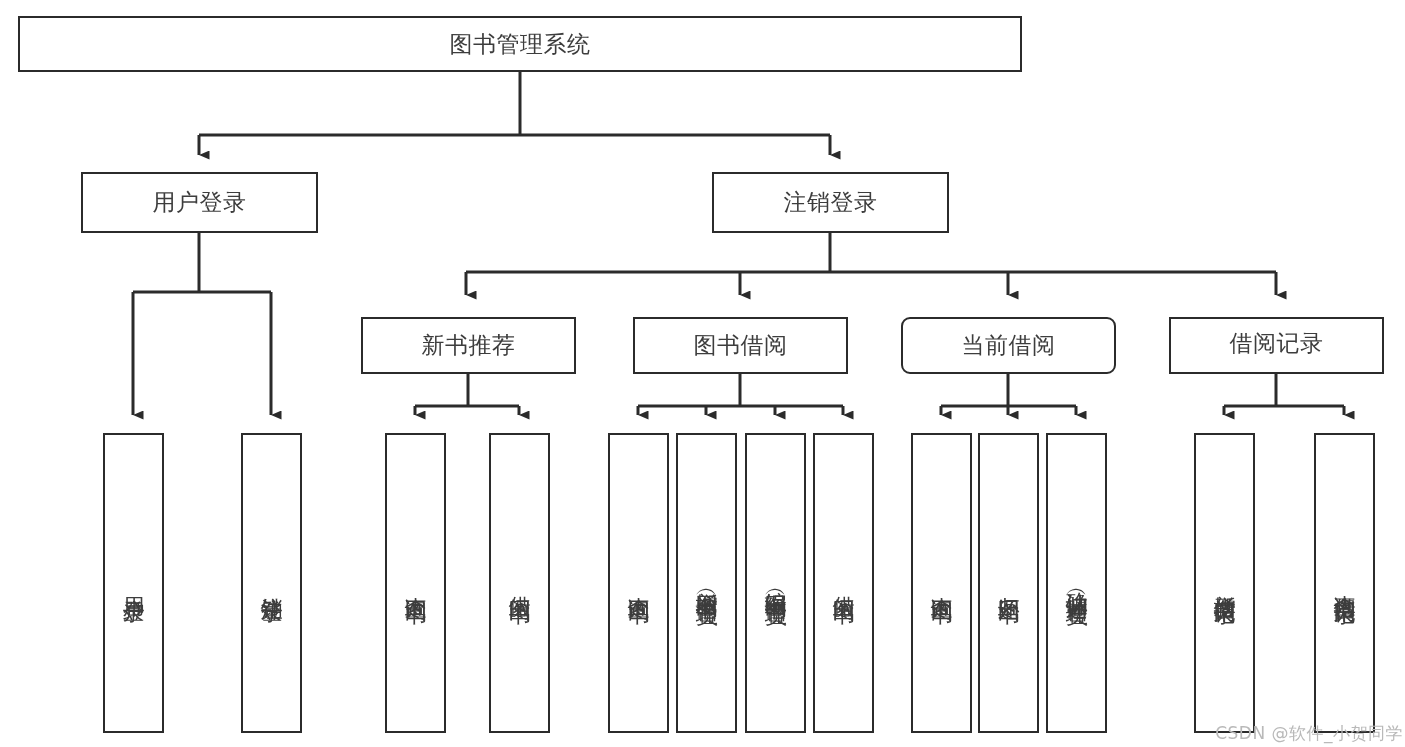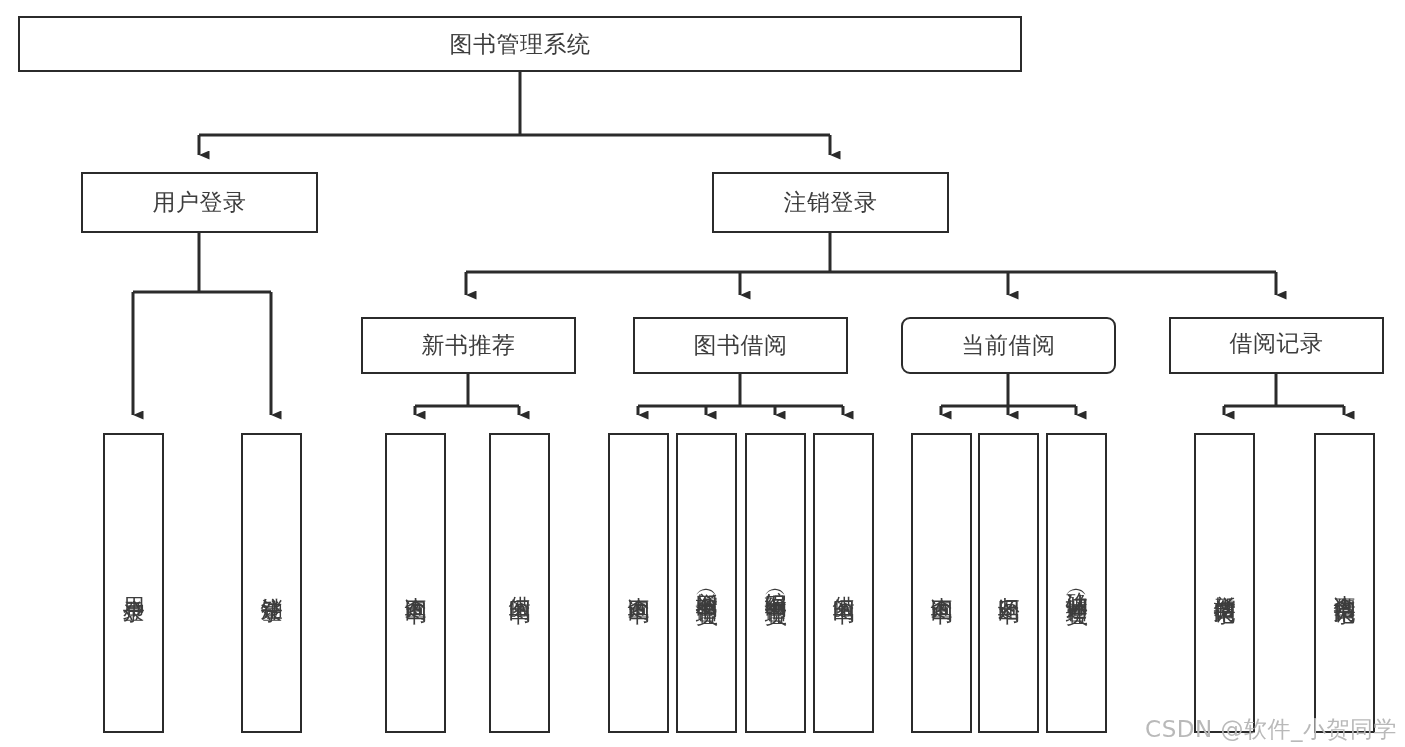--- a/index.html
+++ b/index.html
@@ -52,23 +52,23 @@
     writing-mode: vertical-rl;
     text-orientation: upright;
     font-size: 22px;
     line-height: 1.30;
     letter-spacing: 2px;
     white-space: nowrap;
     max-height: 100%;
   }
   .watermark {
     position: absolute;
-    right: 8px;
+    right: 2px;
     bottom: 2px;
-    font-size: 23px;
+    font-size: 17px;
     color: #b9b9b9;
     white-space: nowrap;
     letter-spacing: 0.5px;
   }
 </style>
 </head>
 <body>
 
 <div id="diagram-root">
 

